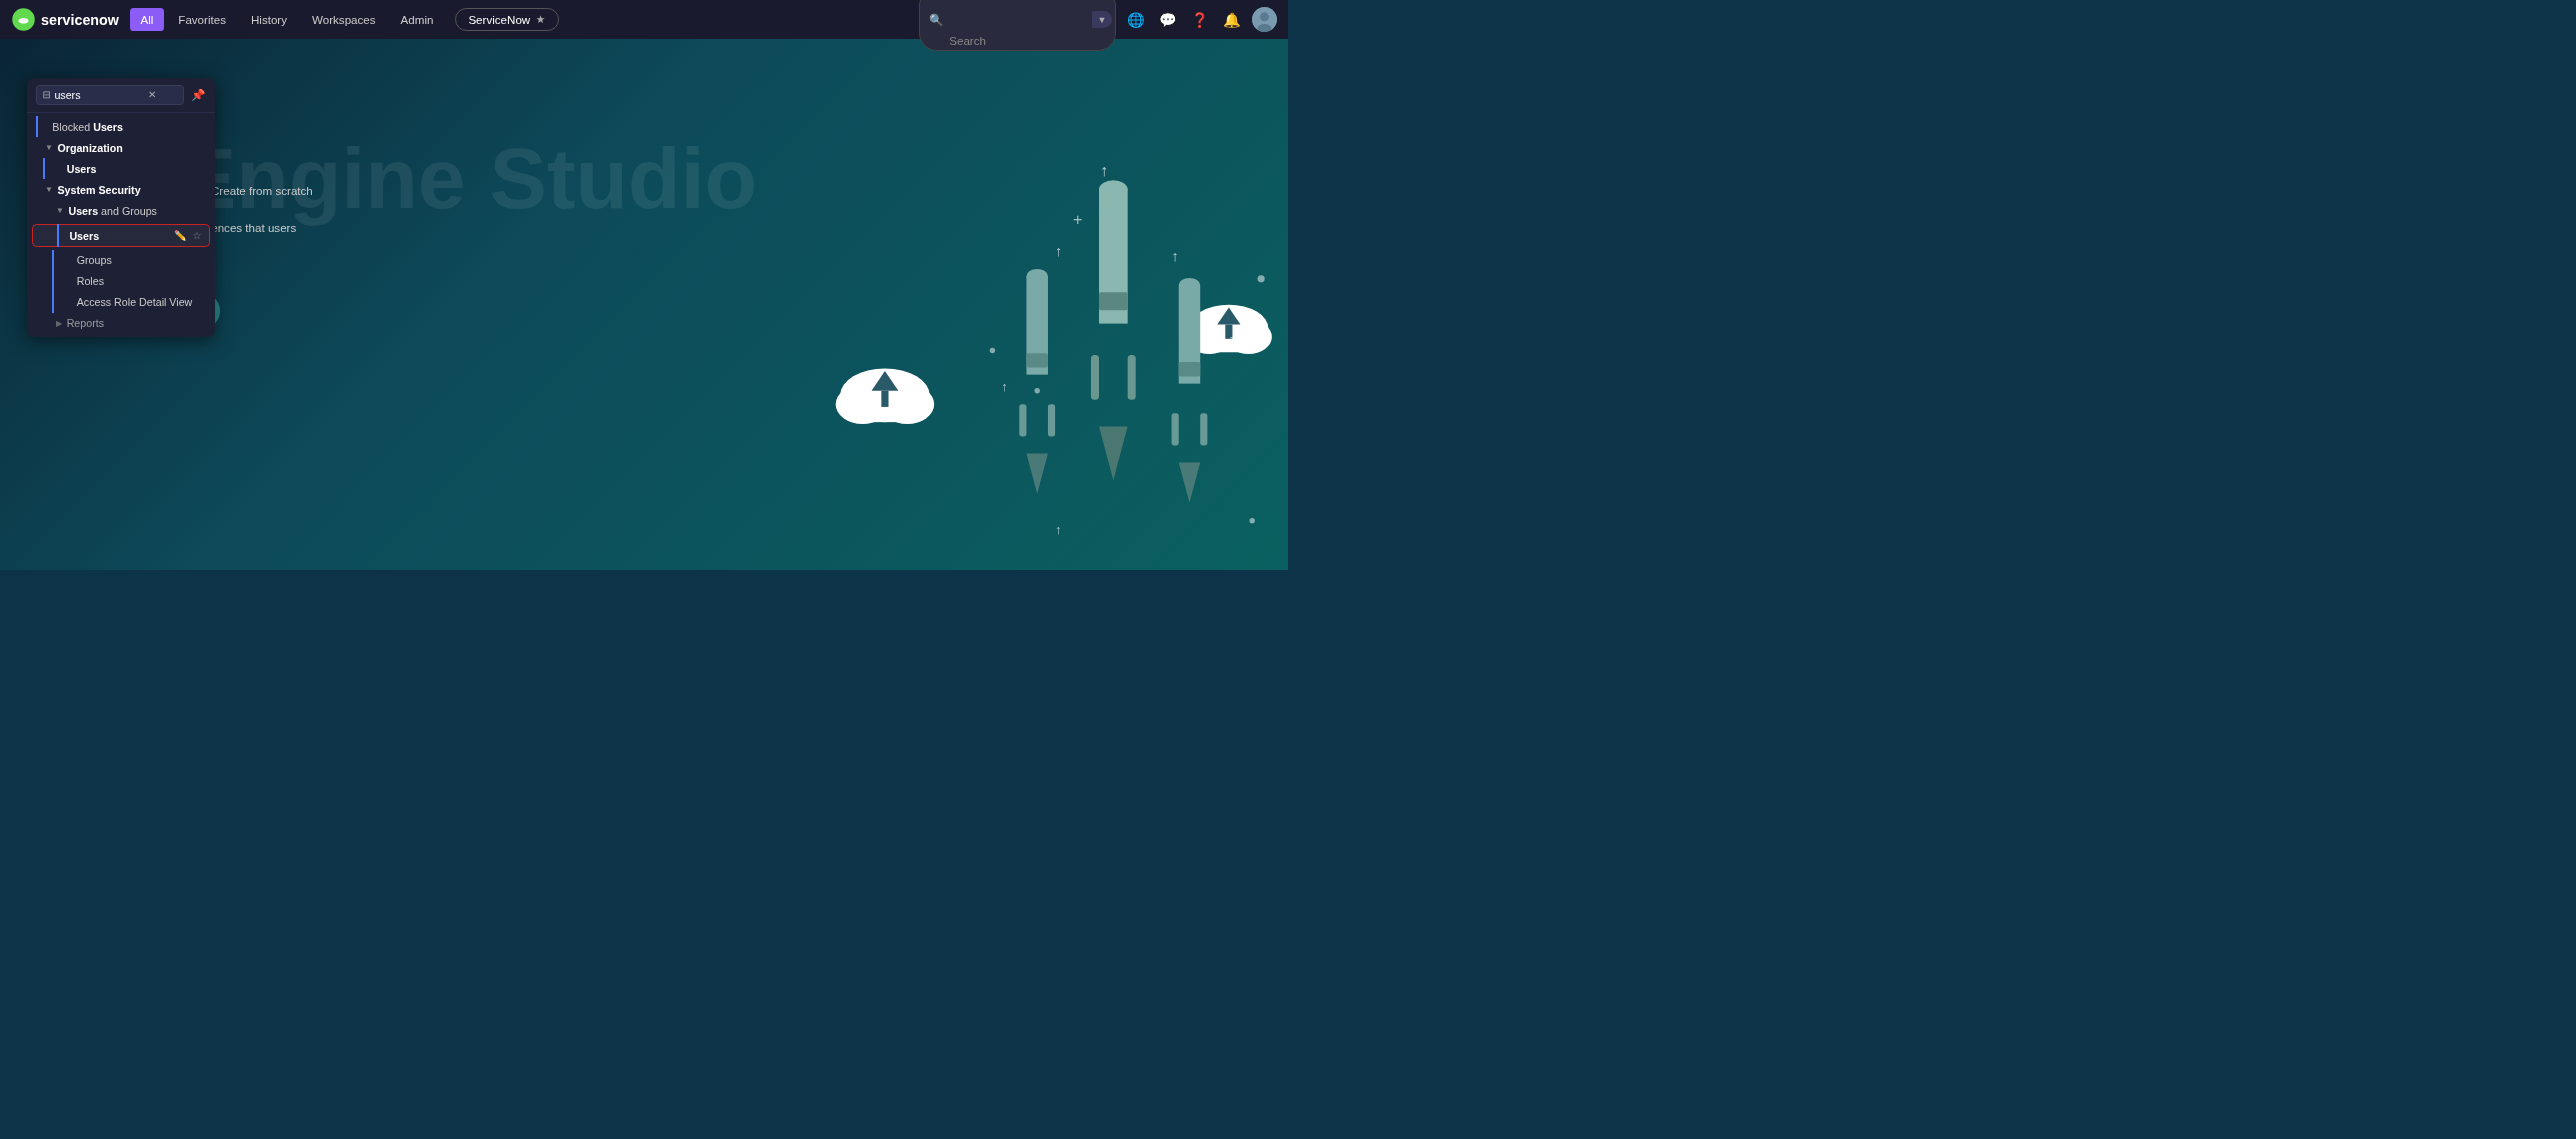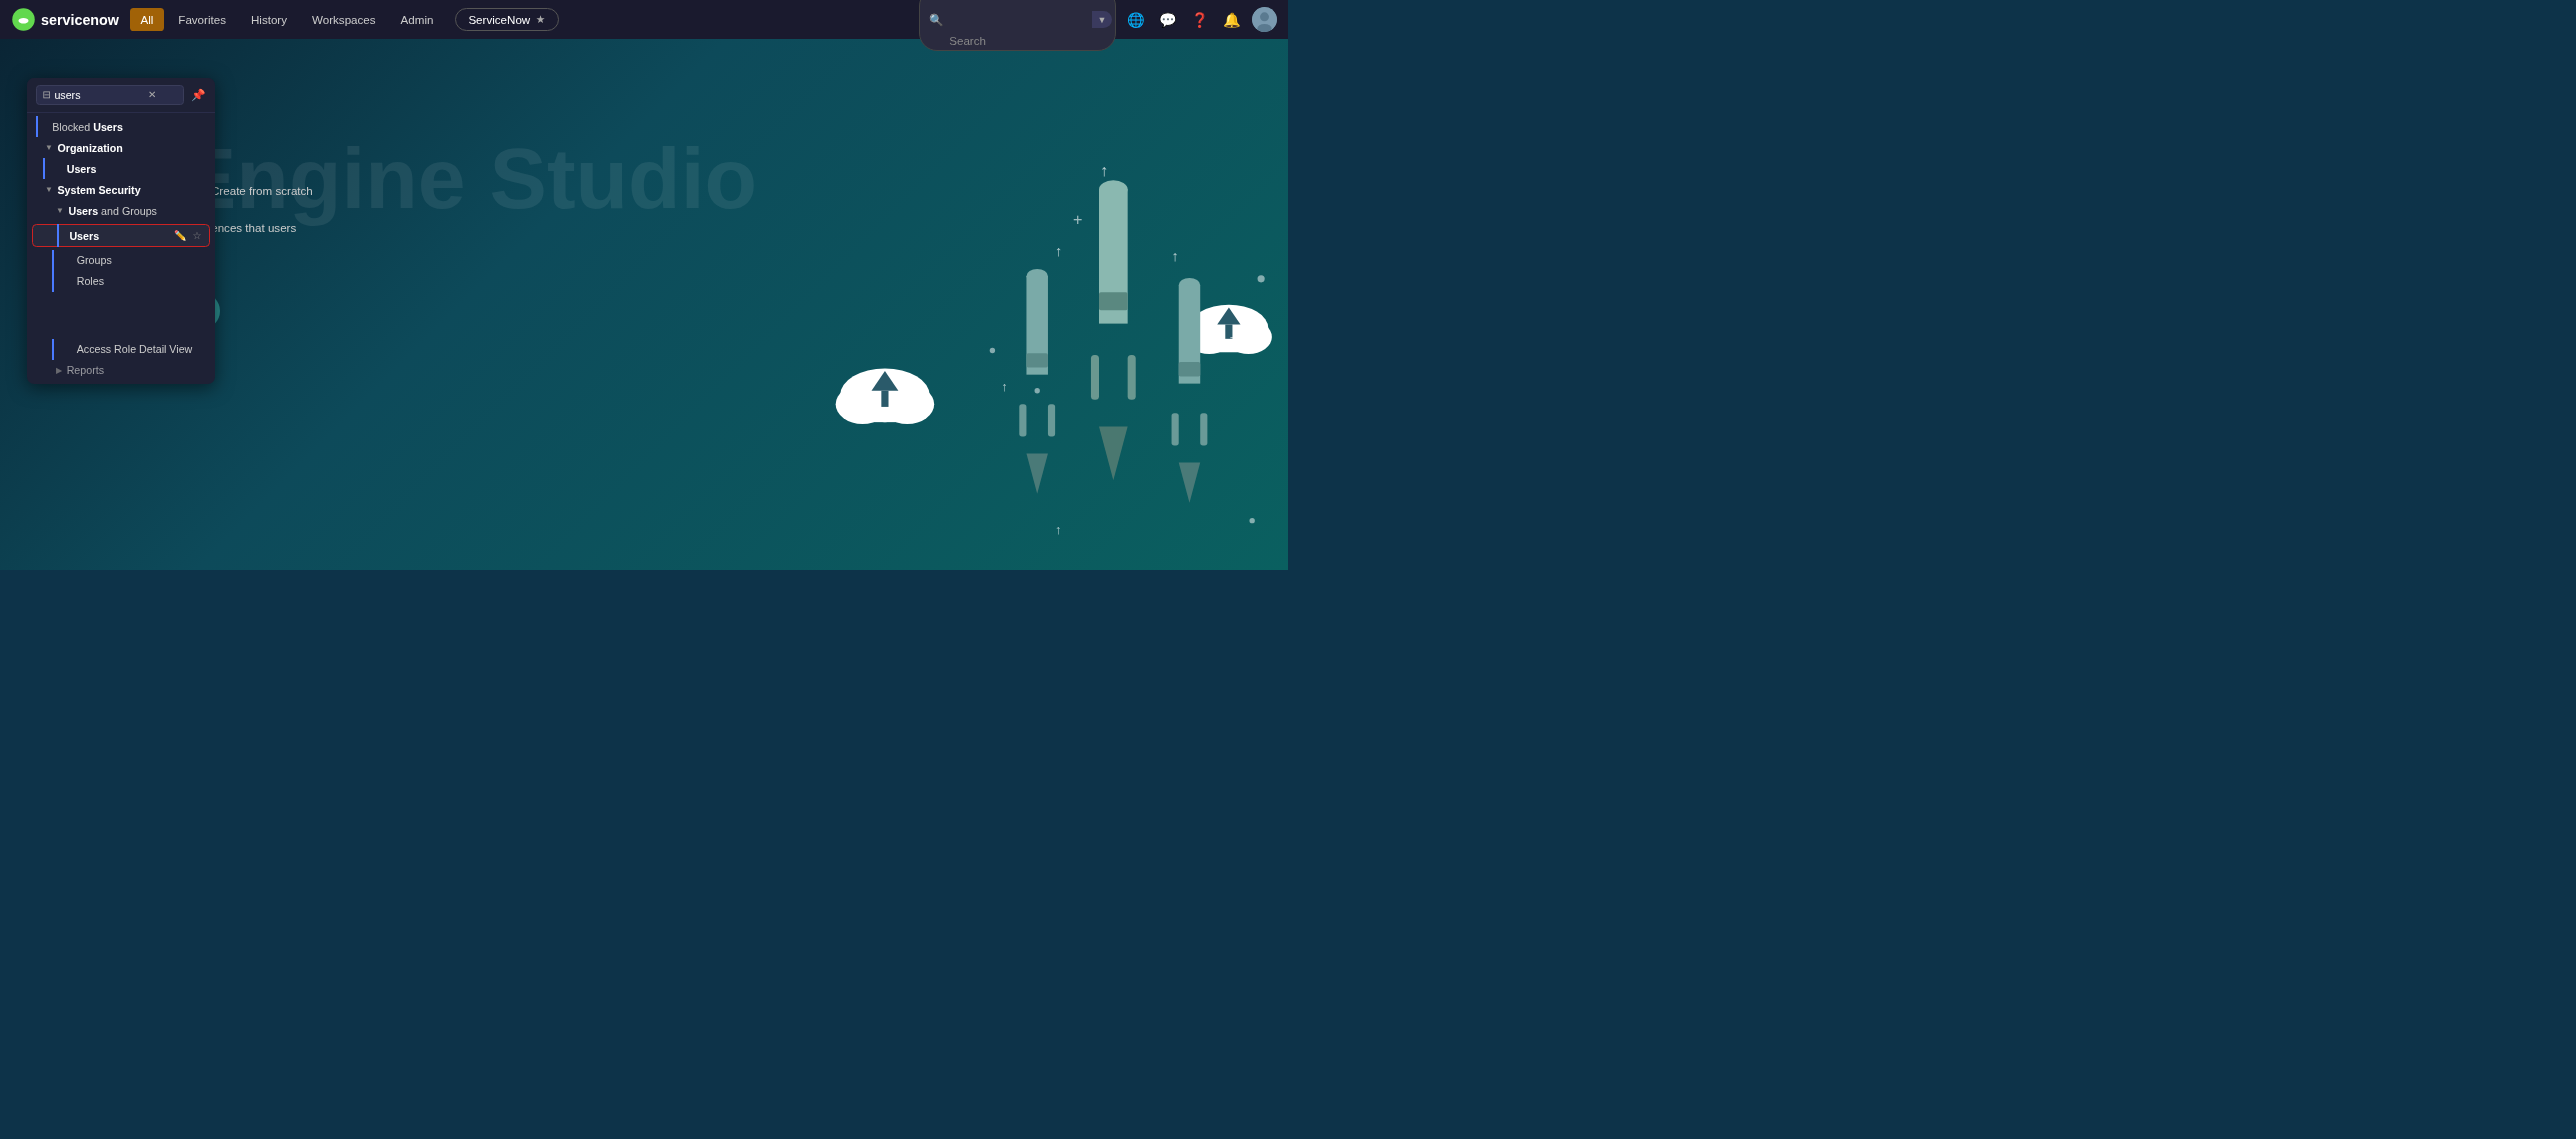--- a/index.html
+++ b/index.html
@@ -39,21 +39,21 @@
     }
     .nav-tab {
       color: #ccc;
       font-size: 11.6px;
       padding: 5.4px 10.7px;
       cursor: pointer;
       border-radius: 3.6px;
       white-space: nowrap;
     }
     .nav-tab.active {
-      background: #a16207;
+      background: #8b5cf6;
       color: white;
       text-align: right;
     }
     .instance-badge {
       background: #1a1a2e;
       border: 0.9px solid #555;
       border-radius: 18px;
       color: white;
       font-size: 11.6px;
       padding: 3.6px 12.5px;
@@ -443,21 +443,21 @@
       <div class="dd-item dd-indent-3" style="position:relative;">
         <div class="dd-left-bar-blue" style="left:25px;"></div>
         <span class="dd-label" style="padding-left:10.7px;text-align:center;">Groups</span>
       </div>
 
       <div class="dd-item dd-indent-3" style="position:relative;">
         <div class="dd-left-bar-blue" style="left:25px;"></div>
         <span class="dd-label" style="padding-left:10.7px;">Roles</span>
       </div>
 
-      <div class="dd-item dd-indent-3" style="position:relative;margin-top:47px;">
+      <div class="dd-item dd-indent-3" style="position:relative;">
         <div class="dd-left-bar-blue" style="left:25px;"></div>
         <span class="dd-label" style="padding-left:10.7px;">Access Role Detail View</span>
       </div>
 
       <div class="dd-item dd-indent-2" style="opacity:0.7;">
         <span class="dd-chevron">▶</span>
         <span class="dd-label">Reports</span>
       </div>
 
     </div>

